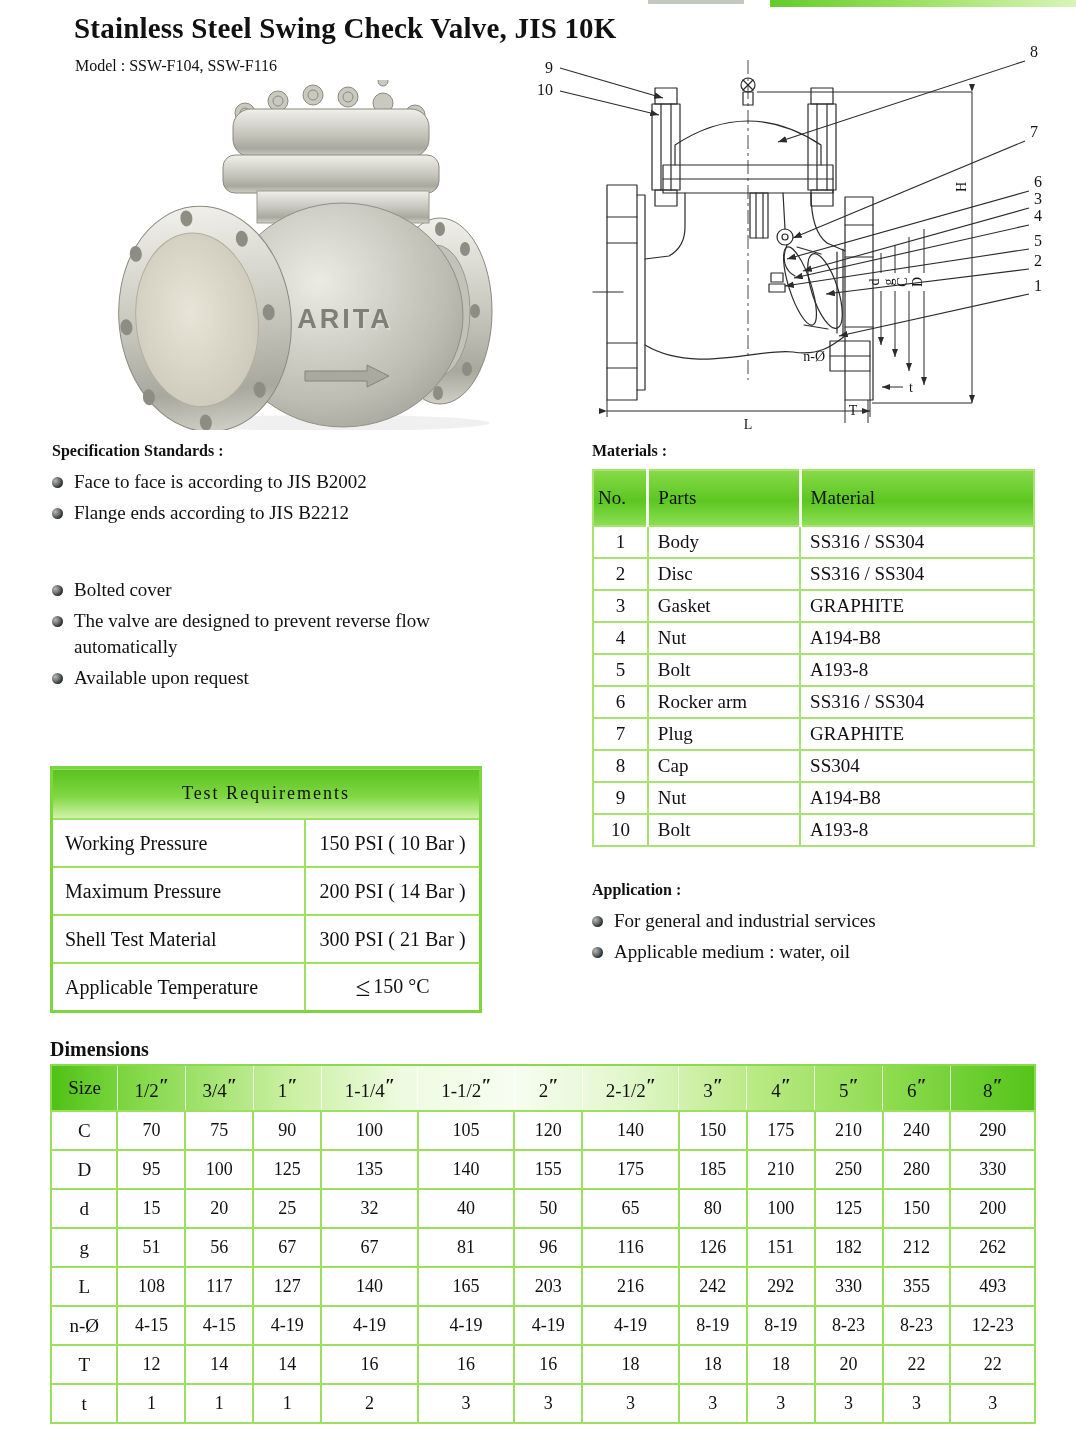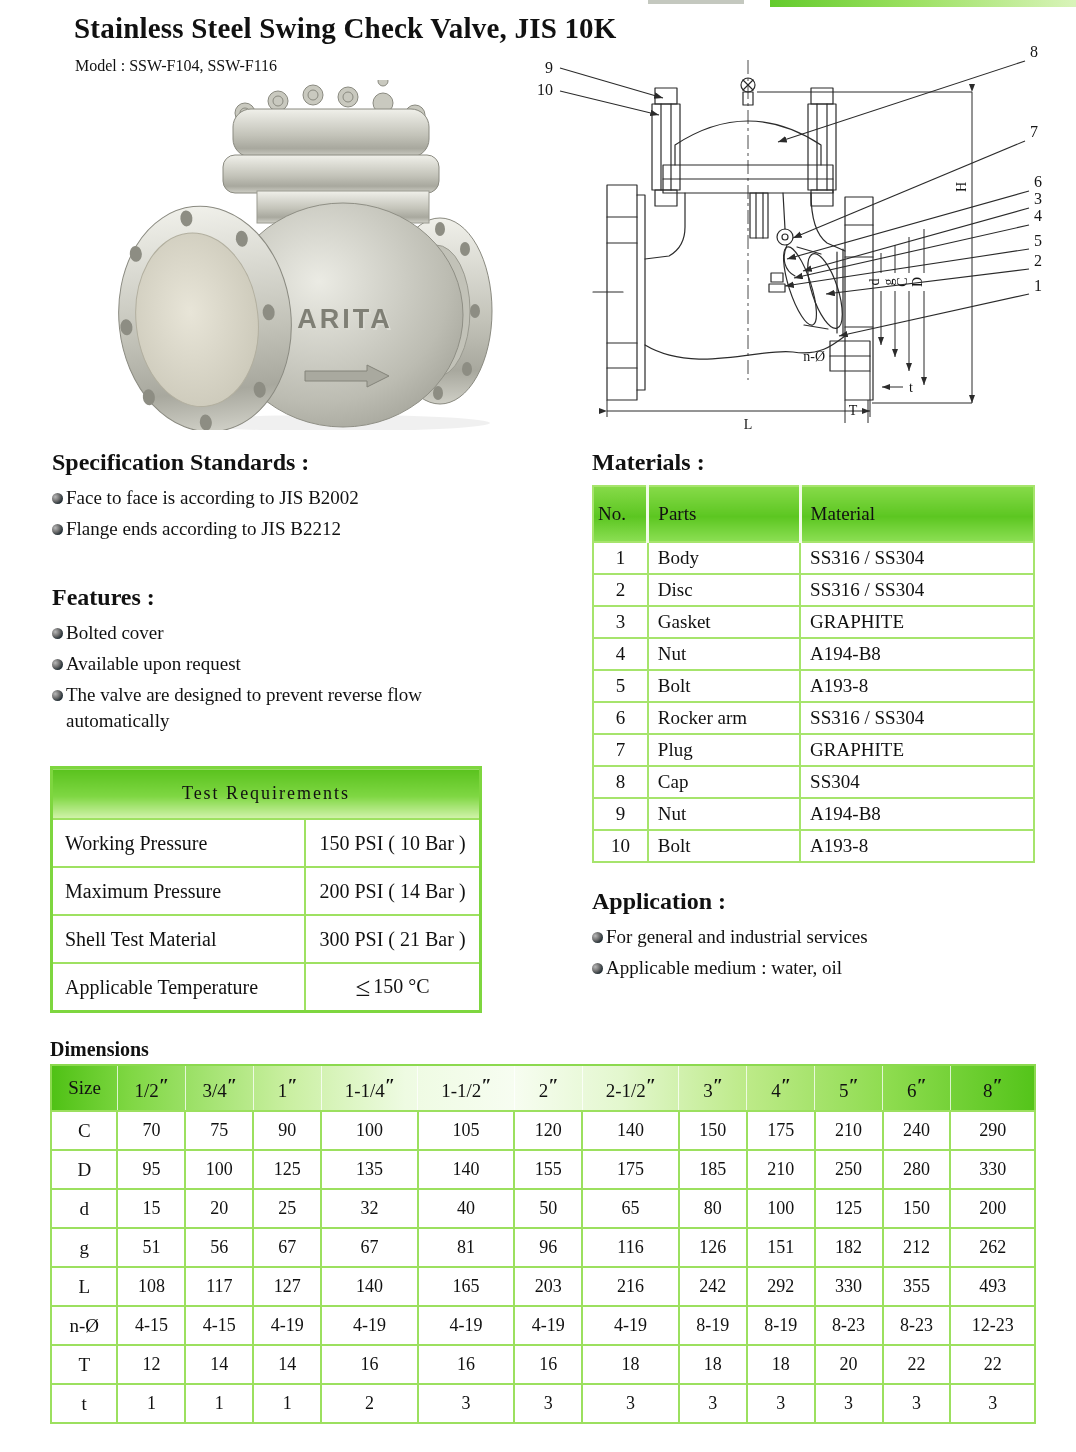--- a/index.html
+++ b/index.html
@@ -11,22 +11,22 @@
   .bar-gray{left:648px;top:0;width:96px;height:4px;background:#c4c8bf;}
   .bar-green{left:770px;top:0;width:306px;height:7px;
              background:linear-gradient(90deg,#63cb2c,#9ae05f 45%,#d9f4ba);}
 
   .title{left:74px;top:12px;margin:0;font-size:29px;font-weight:bold;letter-spacing:.2px;}
   .model{left:75px;top:57px;font-size:16px;}
 
   .photo{left:85px;top:80px;width:420px;height:350px;}
   .diagram{left:535px;top:45px;width:540px;height:395px;}
 
-  h3.sec{margin:12px 0 9px 0;font-size:24px;font-weight:bold;font-family:Liberation Serif, serif;}
-  .bullet-item{display:flex;gap:3px;margin:5px 0;font-size:19px;line-height:26px;}
+  h3.sec{margin:5px 0 9px 0;font-size:16px;font-weight:bold;font-family:Liberation Serif, serif;}
+  .bullet-item{display:flex;gap:11px;margin:5px 0;font-size:19px;line-height:26px;}
   .bullet{flex:none;width:11px;height:11px;border-radius:50%;margin-top:8px;
           background:radial-gradient(circle at 30% 35%,#b8b8b8 0%,#6f6f6f 40%,#15232a 78%);}
 
   .spec{left:52px;top:437px;width:440px;}
   .features{left:52px;top:572px;width:412px;}
   .materials{left:592px;top:437px;width:381px;}
   .application{left:592px;top:876px;width:452px;}
 
   table{border-collapse:collapse;}
   
@@ -319,33 +319,32 @@
           <span>Face to face is according to JIS B2002</span>
         </div>
         <div class="bullet-item">
           <span class="bullet"></span>
           <span>Flange ends according to JIS B2212</span>
         </div>
       </div>
   </section>
 
   <section class="abs features">
-    <h3 class="sec">Features :</h3>
     <div>
         <div class="bullet-item">
           <span class="bullet"></span>
           <span>Bolted cover</span>
         </div>
         <div class="bullet-item">
           <span class="bullet"></span>
-          <span>Available upon request</span>
+          <span>The valve are designed to prevent reverse flow automatically</span>
         </div>
         <div class="bullet-item">
           <span class="bullet"></span>
-          <span>The valve are designed to prevent reverse flow automatically</span>
+          <span>Available upon request</span>
         </div>
       </div>
   </section>
 
   <section class="abs materials">
     <h3 class="sec">Materials :</h3>
     <table>
       <colgroup>
           <col class="no">
           <col class="parts">

